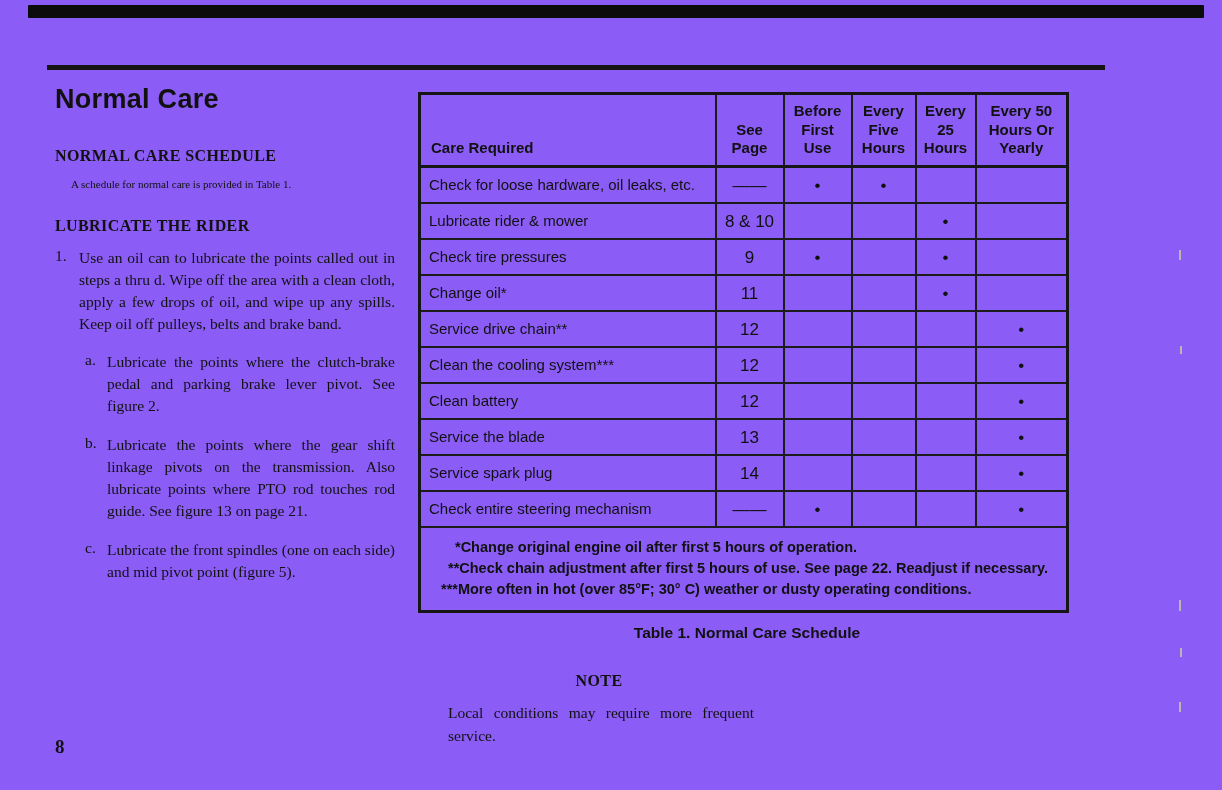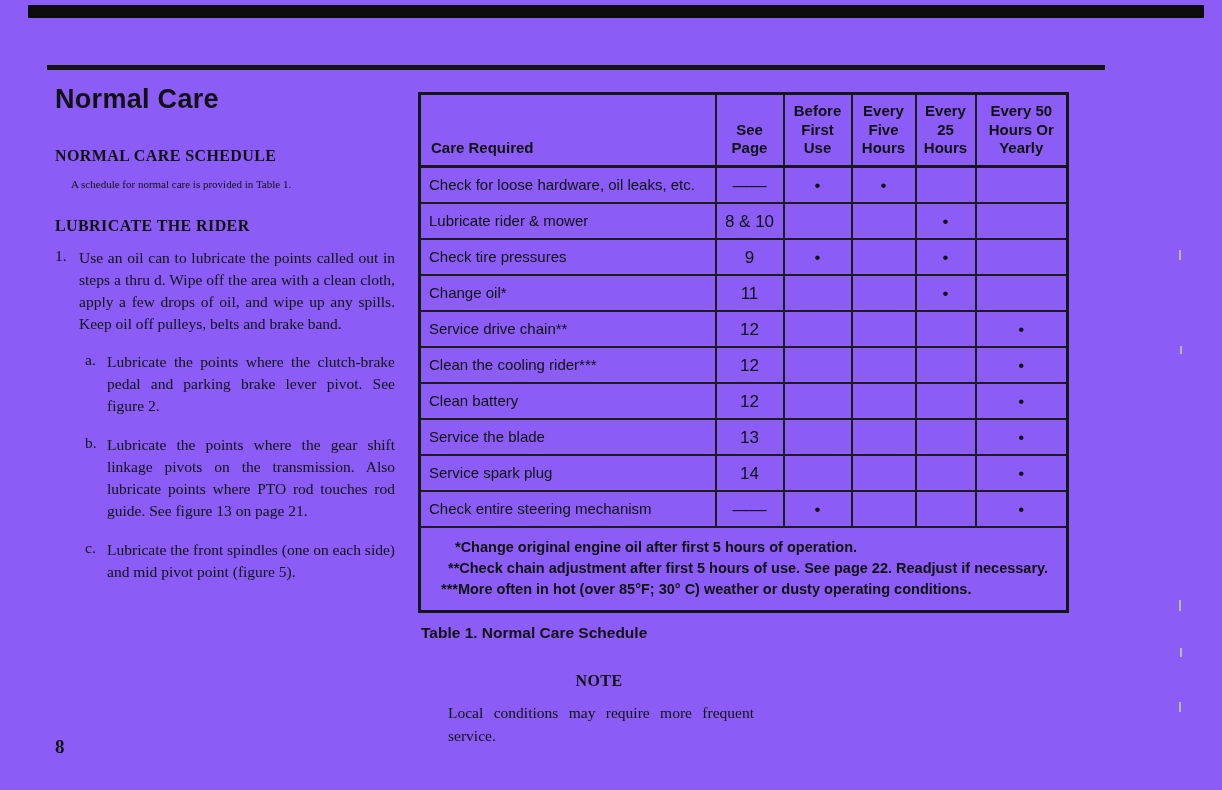--- a/index.html
+++ b/index.html
@@ -34,21 +34,21 @@
   }
   table.care thead th.first{text-align:left;padding-left:10px;}
   table.care td{font-size:15px;padding:4px 8px;height:26px;}
   table.care td.c{text-align:center;font-size:17px;line-height:1;}
   table.care td.care-cell{text-align:left;line-height:1.25;}
   .foot-cell{padding:9px 12px 10px 12px !important;border-top:2px solid #161616;}
   .fn{font-size:14.5px;font-weight:bold;line-height:1.45;padding-left:30px;}
   .fn0{text-indent:-8px;}
   .fn1{text-indent:-15px;}
   .fn2{text-indent:-22px;}
-  .caption{font-size:15.5px;font-weight:bold;margin:11px 0 0 3px;}
+  .caption{font-size:15.5px;font-weight:bold;margin:11px 0 0 10px;text-align:center;}
   .note-block{width:310px;margin:30px 0 0 26px;font-family:"Liberation Serif",serif;}
   .note-head{font-size:16px;font-weight:bold;text-align:center;margin:16px 0 12px 0;letter-spacing:.4px;}
   .note-body{font-size:15.5px;line-height:1.45;text-align:justify;margin:0 0 0 4px;}
 </style>
 </head>
 <body>
 
 <div class="page">
 
   <div class="scan-top-bar"></div>
@@ -142,21 +142,21 @@
           </tr>
           <tr>
             <td class="care-cell">Service drive chain**</td>
             <td class="c">12</td>
             <td class="c"></td>
             <td class="c"></td>
             <td class="c"></td>
             <td class="c">•</td>
           </tr>
           <tr>
-            <td class="care-cell">Clean the cooling rider***</td>
+            <td class="care-cell">Clean the cooling system***</td>
             <td class="c">12</td>
             <td class="c"></td>
             <td class="c"></td>
             <td class="c"></td>
             <td class="c">•</td>
           </tr>
           <tr>
             <td class="care-cell">Clean battery</td>
             <td class="c">12</td>
             <td class="c"></td>

